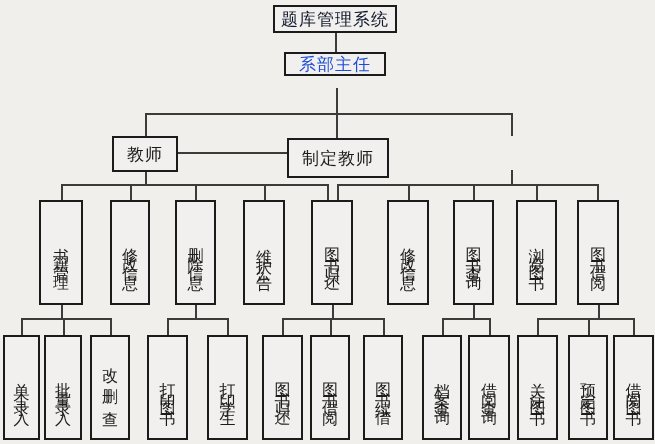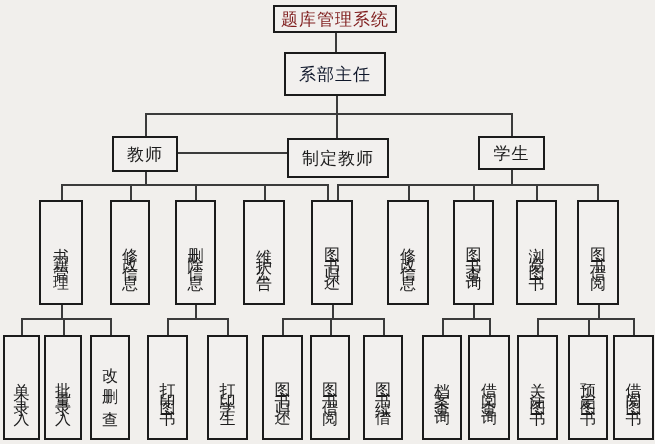--- a/index.html
+++ b/index.html
@@ -78,34 +78,31 @@
     <div class="line" style="left: 383px; top: 318px; width: 1.5px; height: 17px; background: rgb(59, 59, 59);"></div>
     <div class="line" style="left: 473px; top: 305px; width: 1.5px; height: 13px; background: rgb(59, 59, 59);"></div>
     <div class="line" style="left: 442px; top: 318px; width: 48px; height: 1.5px; background: rgb(59, 59, 59);"></div>
     <div class="line" style="left: 442px; top: 318px; width: 1.5px; height: 17px; background: rgb(59, 59, 59);"></div>
     <div class="line" style="left: 489px; top: 318px; width: 1.5px; height: 17px; background: rgb(59, 59, 59);"></div>
     <div class="line" style="left: 598px; top: 305px; width: 1.5px; height: 13px; background: rgb(59, 59, 59);"></div>
     <div class="line" style="left: 537px; top: 318px; width: 97px; height: 1.5px; background: rgb(59, 59, 59);"></div>
     <div class="line" style="left: 537px; top: 318px; width: 1.5px; height: 17px; background: rgb(59, 59, 59);"></div>
     <div class="line" style="left: 588px; top: 318px; width: 1.5px; height: 17px; background: rgb(59, 59, 59);"></div>
     <div class="line" style="left: 633px; top: 318px; width: 1.5px; height: 17px; background: rgb(59, 59, 59);"></div>
-    <div class="node" style="left: 273px; top: 5px; width: 124px; height: 28px; border-color: rgb(27, 27, 27); color: #7f1d1d;">
+    <div class="node" style="left: 273px; top: 5px; width: 124px; height: 28px; border-color: rgb(27, 27, 27); color: #0f172a;">
       <span class="lbl">题库管理系统</span>
     </div>
-    <div class="node" style="left: 284px; top: 52px; width: 102px; height: 44px; border-color: rgb(27, 27, 27); color: #0f172a;">
+    <div class="node" style="left: 284px; top: 52px; width: 102px; height: 24px; border-color: rgb(27, 27, 27); color: #1d4ed8;">
       <span class="lbl">系部主任</span>
     </div>
     <div class="node" style="left: 112px; top: 136px; width: 66px; height: 36px; border-color: rgb(27, 27, 27); color: rgb(28, 28, 28);">
       <span class="lbl">教师</span>
     </div>
     <div class="node" style="left: 287px; top: 138px; width: 102px; height: 40px; border-color: rgb(27, 27, 27); color: rgb(28, 28, 28);">
       <span class="lbl">制定教师</span>
-    </div>
-    <div class="node" style="left: 478px; top: 136px; width: 67px; height: 34px; border-color: rgb(27, 27, 27); color: rgb(28, 28, 28);">
-      <span class="lbl">学生</span>
     </div>
     <div class="node vertical" style="left: 39px; top: 200px; width: 44px; height: 105px; border-color: rgb(27, 27, 27); color: rgb(28, 28, 28);">
       <span class="lbl" style="letter-spacing: 9px;">书籍管理</span>
     </div>
     <div class="node vertical" style="left: 110px; top: 200px; width: 40px; height: 105px; border-color: rgb(27, 27, 27); color: rgb(28, 28, 28);">
       <span class="lbl" style="letter-spacing: 9px;">修改信息</span>
     </div>
     <div class="node vertical" style="left: 175px; top: 200px; width: 41px; height: 105px; border-color: rgb(27, 27, 27); color: rgb(28, 28, 28);">
       <span class="lbl" style="letter-spacing: 9px;">删除信息</span>
     </div>

